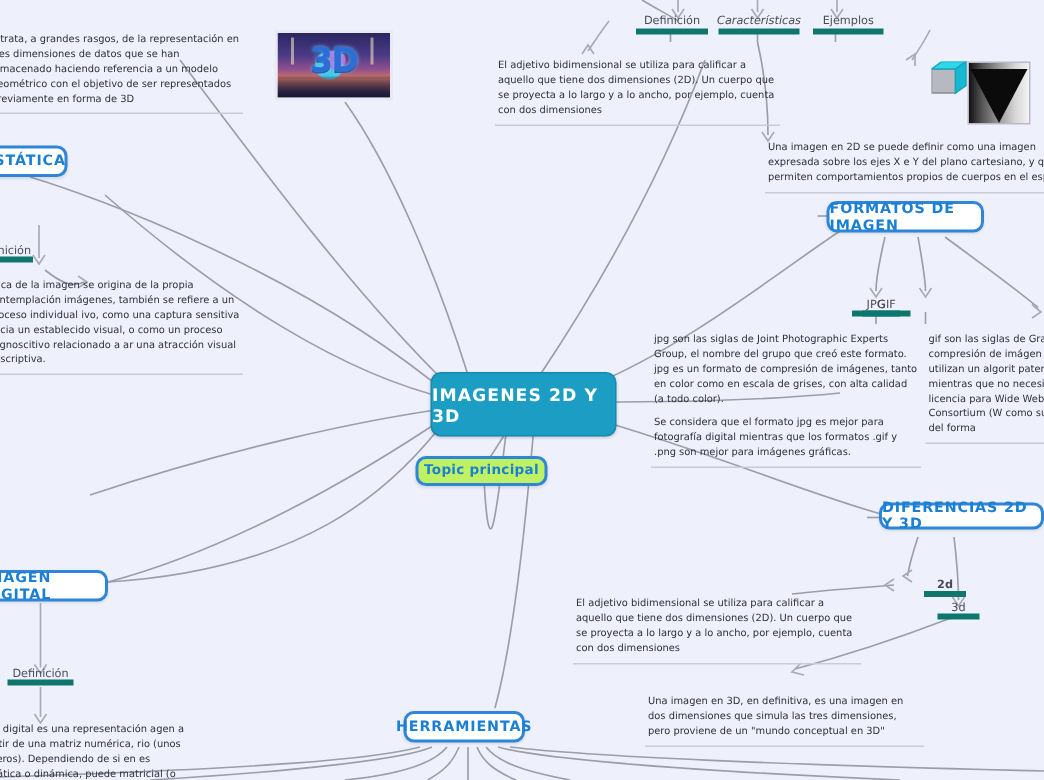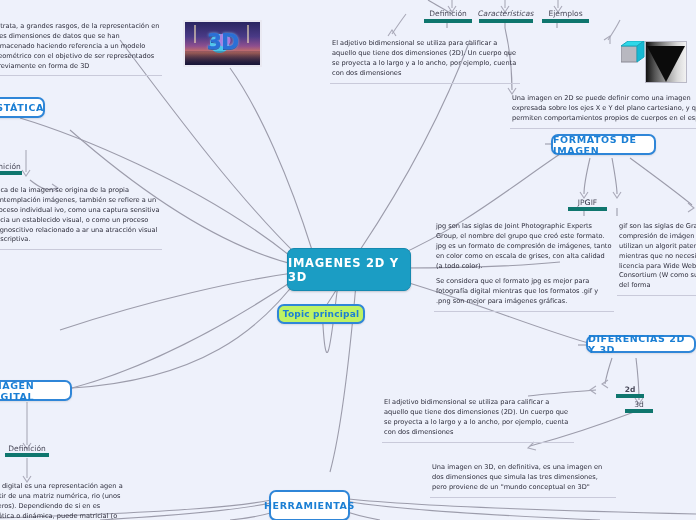--- a/index.html
+++ b/index.html
@@ -161,21 +161,21 @@
   </svg>
 
   <div class="node n-root" style="left:287px;top:248px;width:124px;height:43px;">IMAGENES 2D Y 3D</div>
 
   <div class="node n-topic" style="left:277px;top:304px;width:88px;height:20px;">Topic principal</div>
 
   <div class="node n-blue" style="left:551px;top:134px;width:105px;height:21px;">FORMATOS DE IMAGEN</div>
 
   <div class="node n-blue" style="left:586px;top:335px;width:110px;height:18px;">DIFERENCIAS 2D Y 3D</div>
 
-  <div class="node n-blue" style="left:269px;top:490px;width:81px;height:31px;">HERRAMIENTAS</div>
+  <div class="node n-blue" style="left:269px;top:474px;width:81px;height:21px;">HERRAMIENTAS</div>
 
   <div class="node n-blue" style="left:-12px;top:97px;width:57px;height:21px;">ESTÁTICA</div>
 
   <div class="node n-blue" style="left:-14px;top:380px;width:86px;height:21px;">IMAGEN DIGITAL</div>
 
   <div class="node n-plain" style="left:424px;top:10px;width:48px;height:13px;">Definición</div>
   <div class="node n-plain" style="left:479px;top:10px;width:54px;height:13px;font-style:italic;">Características</div>
   <div class="node n-plain" style="left:542px;top:10px;width:47px;height:13px;">Ejemplos</div>
 
   <div class="node n-plain" style="left:568px;top:199px;width:32px;height:12px;">JPG</div>

